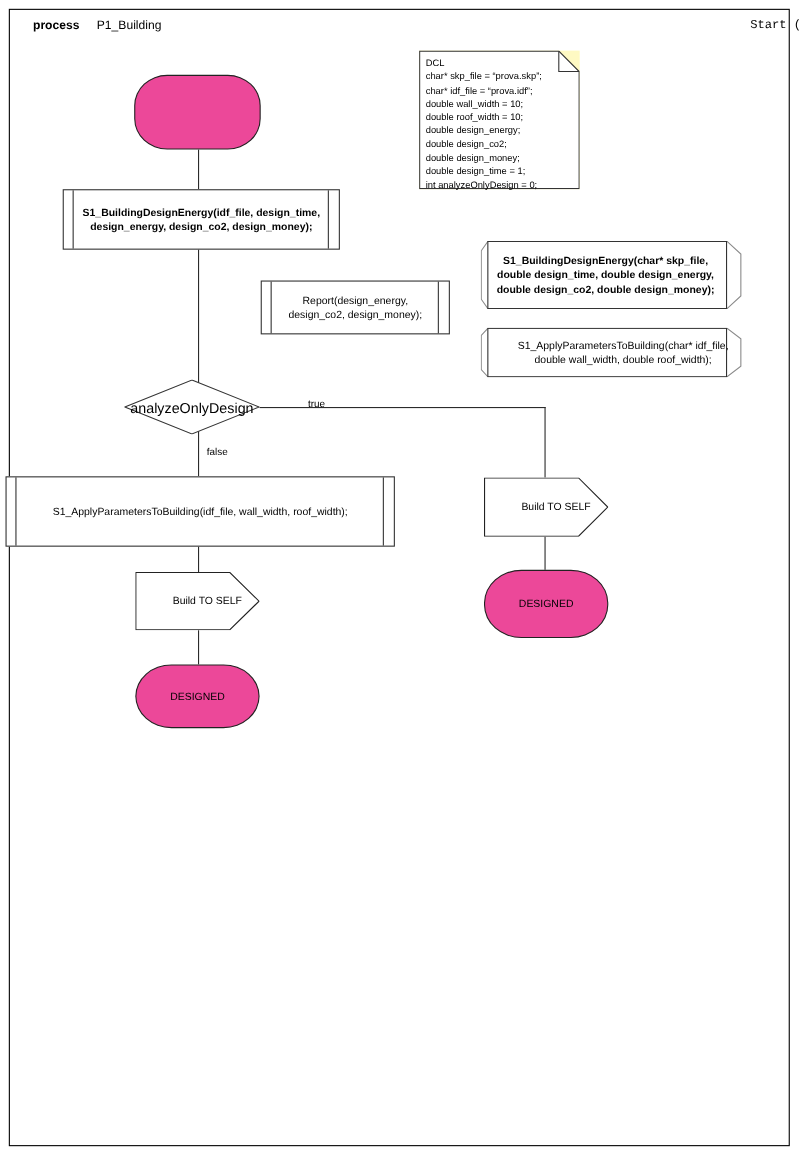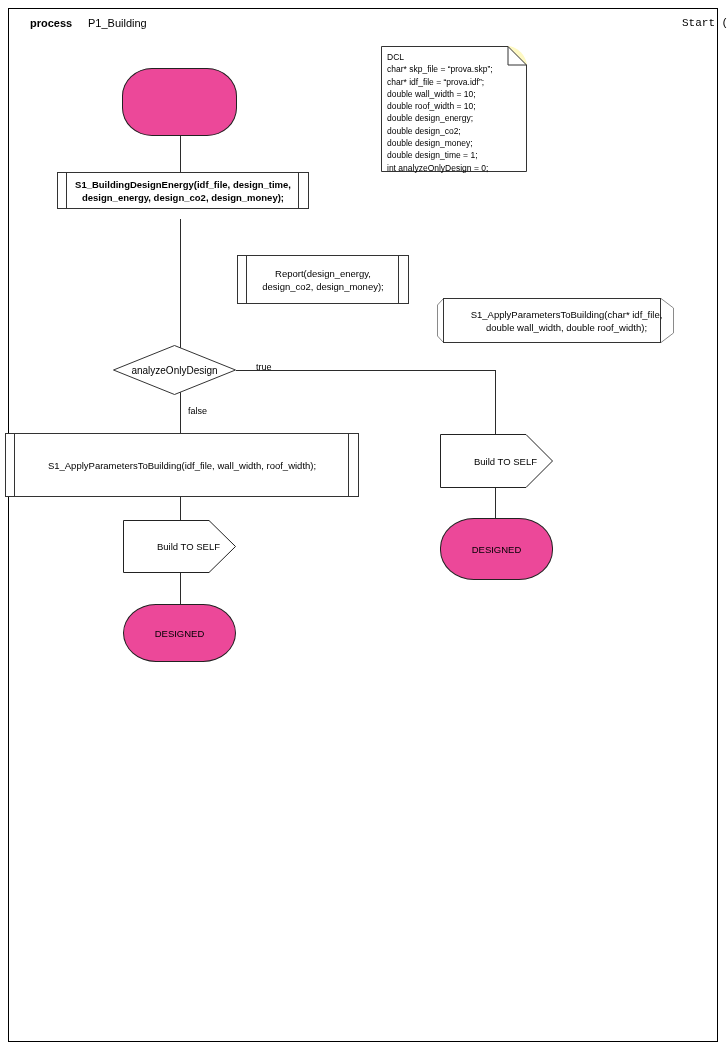--- a/index.html
+++ b/index.html
@@ -87,21 +87,20 @@
   
   .sigbox {
     position: absolute;
     background: #ffffff;
   }
 
   
   .note {
     position: absolute;
     background: #fef9c3;
-    border-radius: 21px;
   }
   .note .ntext {
     position: absolute;
     left: 6px;
     top: 5px;
     right: 4px;
     font-size: 8.5px;
     line-height: 12.3px;
     white-space: pre-line;
     text-align: left;
@@ -115,21 +114,21 @@
     box-sizing: border-box;
     border-radius: 34px / 30px;
   }
   .terminal.start {
     border-radius: 30px / 28px;
   }
   .terminal .nodetext { font-size: 9.5px; }
 
   
   .diamond-wrap { position: absolute; }
-  .diamond-wrap .nodetext { font-size: 10px; }
+  .diamond-wrap .nodetext { font-size: 13px; }
 
   
   .penta-wrap { position: absolute; }
   .penta-wrap .nodetext { font-size: 9.5px; margin-left: 16px; }
 
   .edgelabel {
     position: absolute;
     font-size: 9px;
     line-height: 11px;
     white-space: nowrap;
@@ -154,21 +153,21 @@
 
   <div class="ln ln-v" style="left:180px; top:481px; height:39px;"></div>
 
   <div class="ln ln-v" style="left:180px; top:573px; height:31px;"></div>
 
   <div class="ln ln-h" style="left:236px; top:370px; width:260px;"></div>
   <div class="ln ln-v" style="left:495px; top:370px; height:64px;"></div>
 
   <div class="ln ln-v" style="left:495px; top:488px; height:30px;"></div>
 
-  <div class="edgelabel" style="left:256px; top:362px;">true</div>
+  <div class="edgelabel" style="left:280px; top:362px;">true</div>
   <div class="edgelabel" style="left:188px; top:406px;">false</div>
 
   <div class="terminal start" style="left:122px; top:68px; width:115px; height:68px;">
     <div class="nodetext"></div>
   </div>
 
   <div class="note" style="left:381px; top:46px; width:146px; height:126px;">
     <svg width="146" height="126" viewBox="0 0 146 126" style="position:absolute;left:0;top:0;">
       <path d="M0.5,0.5 H127 L145.5,19 V125.5 H0.5 Z" fill="#ffffff" stroke="#333333" stroke-width="1"></path>
       <path d="M127,0.5 V19 H145.5" fill="none" stroke="#333333" stroke-width="1"></path>
@@ -178,27 +177,36 @@
 char* idf_file = “prova.idf”;
 double wall_width = 10;
 double roof_width = 10;
 double design_energy;
 double design_co2;
 double design_money;
 double design_time = 1;
 int analyzeOnlyDesign = 0;</div>
   </div>
 
-  <div class="callbox" style="left:57px; top:172px; width:252px; height:37px;text-decoration:underline;">
+  <div class="callbox" style="left:57px; top:172px; width:252px; height:55px;text-decoration:underline;">
     <div class="bar bar-l"></div>
     <div class="bar bar-r"></div>
     <div class="nodetext" style="font-weight:bold;">S1_BuildingDesignEnergy(idf_file, design_time,
 design_energy, design_co2, design_money);</div>
   </div>
 
+  <div class="sigbox" style="left:437px; top:219px; width:241px; height:62px;">
+    <svg width="241" height="62" viewBox="0 0 241 62" style="position:absolute;left:0;top:0;">
+      <path d="M6.5,0.5 H224 L236.5,12 V50 L224,61.5 H6.5 L0.5,53 V9 Z" fill="#ffffff" stroke="#8a8a8a" stroke-width="1"></path>
+      <rect x="6.5" y="0.5" width="217" height="61" fill="#ffffff" stroke="#333333" stroke-width="1"></rect>
+    </svg>
+    <div class="nodetext" style="padding-left:8px;padding-right:22px;font-weight:bold;">S1_BuildingDesignEnergy(char* skp_file,
+double design_time, double design_energy,
+double design_co2, double design_money);</div>
+  </div>
 
   <div class="callbox" style="left:237px; top:255px; width:172px; height:49px;">
     <div class="bar bar-l"></div>
     <div class="bar bar-r"></div>
     <div class="nodetext">Report(design_energy,
 design_co2, design_money);</div>
   </div>
 
   <div class="sigbox" style="left:437px; top:298px; width:241px; height:45px;">
     <svg width="241" height="45" viewBox="0 0 241 45" style="position:absolute;left:0;top:0;">

